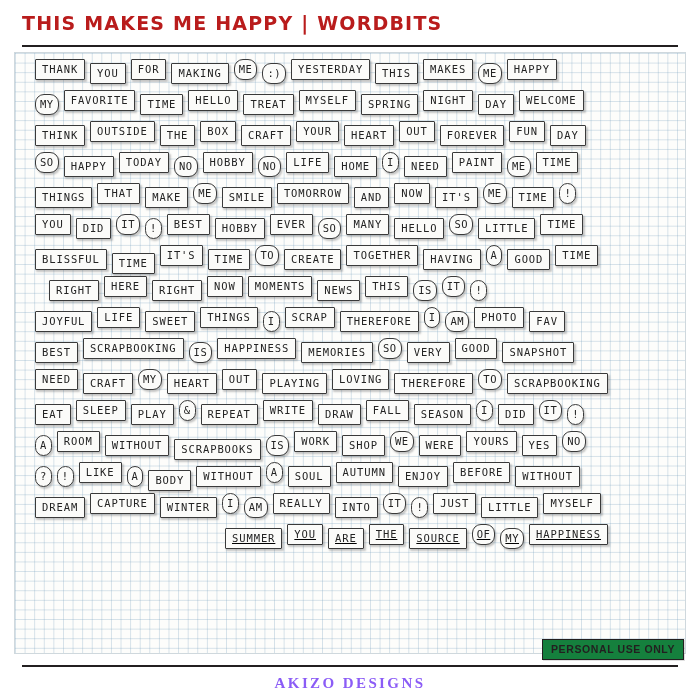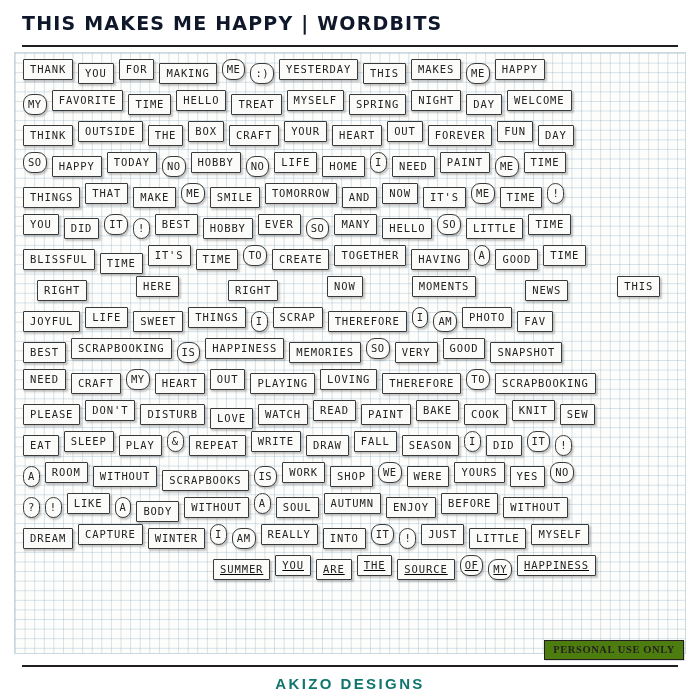--- a/index.html
+++ b/index.html
@@ -30,21 +30,21 @@
     box-sizing: border-box;
     padding-left: 22px;
     display: flex;
     align-items: center;
   }
   .header-title {
     font-family: "DejaVu Sans", sans-serif;
     font-weight: bold;
     font-size: 19px;
     letter-spacing: 1.2px;
-    color: #0f172a;
+    color: #b91c1c;
     white-space: nowrap;
   }
   .header-rule {
     position: absolute;
     left: 22px;
     top: 45px;
     width: 656px;
     height: 2px;
     background: #231f20;
   }
@@ -61,42 +61,42 @@
   }
   .footer-rule {
     position: absolute;
     left: 22px;
     bottom: 33px;
     width: 656px;
     height: 2px;
     background: #231f20;
   }
   .footer-brand {
-    font-family: Liberation Sans, sans-serif;
+    font-family: Liberation Serif, serif;
     font-weight: bold;
     font-size: 15px;
     letter-spacing: 2.4px;
-    color: #0f766e;
+    color: #8b5cf6;
   }
   
   .sheet {
     position: absolute;
     left: 14px;
     top: 52px;
     width: 672px;
     height: 602px;
     box-sizing: border-box;
     background-color: #fdfdfb;
     background-image:
       linear-gradient(to right, rgba(120,160,190,0.30) 1px, transparent 1px),
       linear-gradient(to bottom, rgba(120,160,190,0.30) 1px, transparent 1px);
     background-size: 9.6px 9.6px;
     border: 1px solid #cfd8dd;
     overflow: hidden;
-    padding: 6px 6px 0 8px;
+    padding: 6px 6px 0 20px;
   }
   .rows {
     display: flex;
     flex-direction: column;
     gap: 1px;
   }
   .row {
     display: flex;
     align-items: flex-start;
     flex-wrap: nowrap;
@@ -120,31 +120,31 @@
     padding: 4px 6px 5px 6px;
     margin-right: 5px;
     box-shadow: 1.5px 2px 2px rgba(70,70,70,0.30);
     box-sizing: border-box;
     height: 21px;
   }
   .chip.narrow { padding-left: 4px; padding-right: 4px; letter-spacing: 0.5px; border-radius: 9px; }
   .chip.up   { margin-top: 0px; }
   .chip.mid  { margin-top: 4px; }
   .chip.down { margin-top: 8px; }
-  .row.indent-1 { padding-left: 14px; gap: 44px; }
+  .row.indent-1 { padding-left: 14px; }
   .row.indent-4 { padding-left: 190px; text-decoration: underline; }
   
   .badge {
     position: absolute;
     right: 16px;
     bottom: 40px;
-    background: #4d7c0f;
+    background: #15803d;
     border: 1px solid #231f20;
     padding: 3px 8px 4px 8px;
-    font-family: Liberation Serif, serif;
+    font-family: Liberation Sans, sans-serif;
     font-weight: bold;
     font-size: 10.5px;
     letter-spacing: 0.6px;
     color: #231f20;
     box-shadow: 1px 1px 0 rgba(0,0,0,0.12);
   }
 </style>
 </head>
 <body>
 
@@ -294,33 +294,20 @@
           <span class="chip up narrow">MY</span>
           <span class="chip mid">HEART</span>
           <span class="chip up">OUT</span>
           <span class="chip mid">PLAYING</span>
           <span class="chip up">LOVING</span>
           <span class="chip mid">THEREFORE</span>
           <span class="chip up narrow">TO</span>
           <span class="chip mid">SCRAPBOOKING</span>
         </div>
         <div class="row">
-          <span class="chip mid">PLEASE</span>
-          <span class="chip up">DON'T</span>
-          <span class="chip mid">DISTURB</span>
-          <span class="chip down">LOVE</span>
-          <span class="chip mid">WATCH</span>
-          <span class="chip up">READ</span>
-          <span class="chip mid">PAINT</span>
-          <span class="chip up">BAKE</span>
-          <span class="chip mid">COOK</span>
-          <span class="chip up">KNIT</span>
-          <span class="chip mid">SEW</span>
-        </div>
-        <div class="row">
           <span class="chip mid">EAT</span>
           <span class="chip up">SLEEP</span>
           <span class="chip mid">PLAY</span>
           <span class="chip up narrow">&amp;</span>
           <span class="chip mid">REPEAT</span>
           <span class="chip up">WRITE</span>
           <span class="chip mid">DRAW</span>
           <span class="chip up">FALL</span>
           <span class="chip mid">SEASON</span>
           <span class="chip up narrow">I</span>

